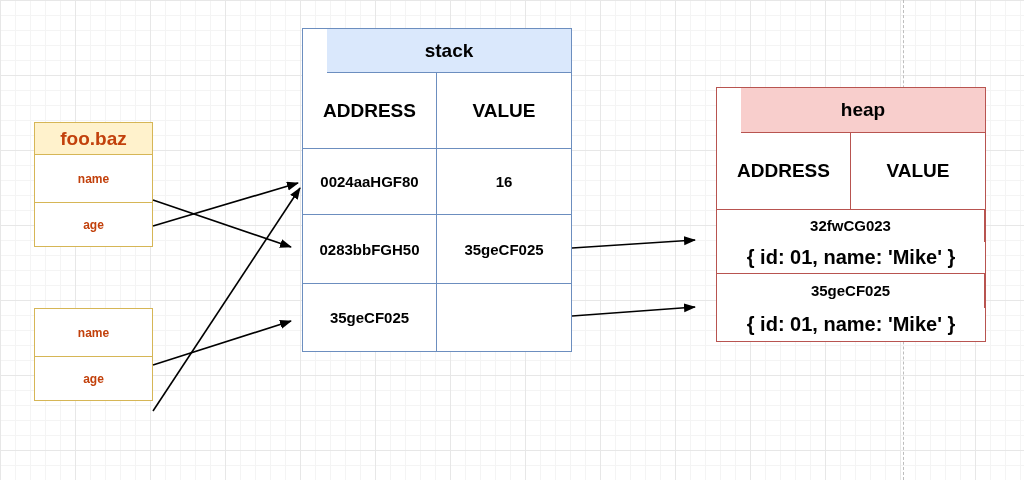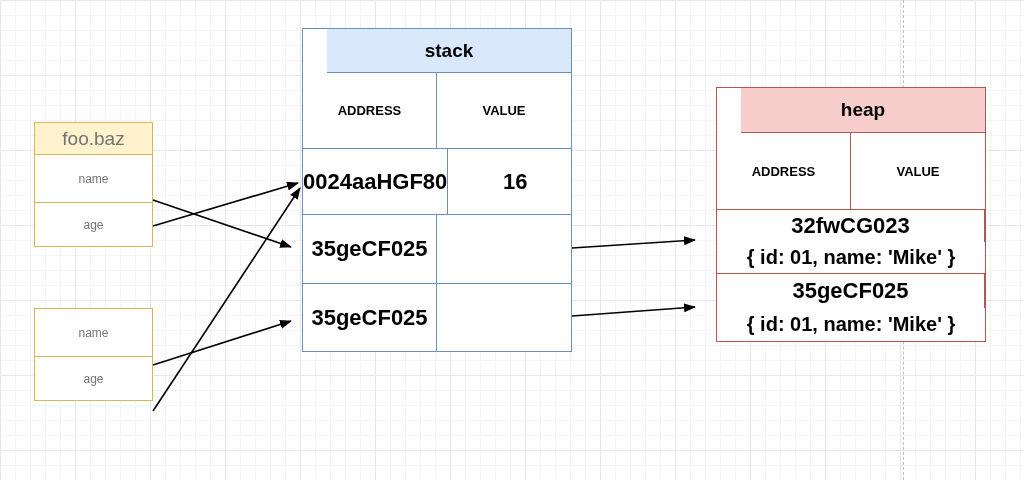--- a/index.html
+++ b/index.html
@@ -28,26 +28,26 @@
   
   .blue { border: 1.5px solid #6c8ebf; }
   .blue .tbl-title { background: #dae8fc; border-bottom: 1.5px solid #6c8ebf; }
   .blue .trow + .trow { border-top: 1.5px solid #6c8ebf; }
   .blue .tcell:first-child { border-right: 1.5px solid #6c8ebf; }
   
   .red { border: 1.5px solid #b85450; }
   .red .tbl-title { background: #f8cecc; border-bottom: 1.5px solid #b85450; }
   .red .trow + .trow { border-top: 1.5px solid #b85450; flex-direction: column; }
   .red .tcell:first-child { border-right: 1.5px solid #b85450; }
-  .colhead { font-size: 13px; }
-  .tbl .cellval { font-size: 22px; }
+  .colhead { font-size: 19px; }
+  .tbl .cellval { font-size: 15px; }
   .red .cellobj { font-size: 20px; line-height: 1.25; padding: 2px 6px; }
   
   .objbox { position: absolute; background: #ffffff; border: 1.5px solid #d6b656;
-            color: #737373; font-weight: 400; text-align: right; }
+            color: #c2410c; font-weight: 700; text-align: right; }
   .obj-title { height: 32px; display: flex; align-items: center; justify-content: center;
                background: #fff2cc; border-bottom: 1.5px solid #d6b656; font-size: 19px; }
   .obj-row { display: flex; align-items: center; justify-content: center; font-size: 12px; }
   .obj-row + .obj-row { border-top: 1.5px solid #d6b656; }
   
   #connector-layer { position: absolute; left: 0; top: 0; pointer-events: none; }
   .connector { stroke: #000000; stroke-width: 1.6; marker-end: url(#arrowhead); }
 </style>
 </head>
 <body>
@@ -71,20 +71,21 @@
     <div class="tbl-title" style="height:44px;">stack</div>
     <div class="trow" style="height:75px;">
       <div class="tcell colhead">ADDRESS</div>
       <div class="tcell colhead">VALUE</div>
     </div>
     <div class="trow" style="height:66px;">
       <div class="tcell cellval">0024aaHGF80</div>
       <div class="tcell cellval">16</div>
     </div>
     <div class="trow" style="height:69px;">
+      <div class="tcell cellval">0283bbFGH50</div>
       <div class="tcell cellval">35geCF025</div>
     </div>
     <div class="trow" style="height:68px;">
       <div class="tcell cellval">35geCF025</div>
     </div>
   </div>
 
   <div class="tbl red" style="left:716px; top:87px; width:270px;">
     <div class="tbl-title" style="height:45px;">heap</div>
     <div class="trow" style="height:76px;">

